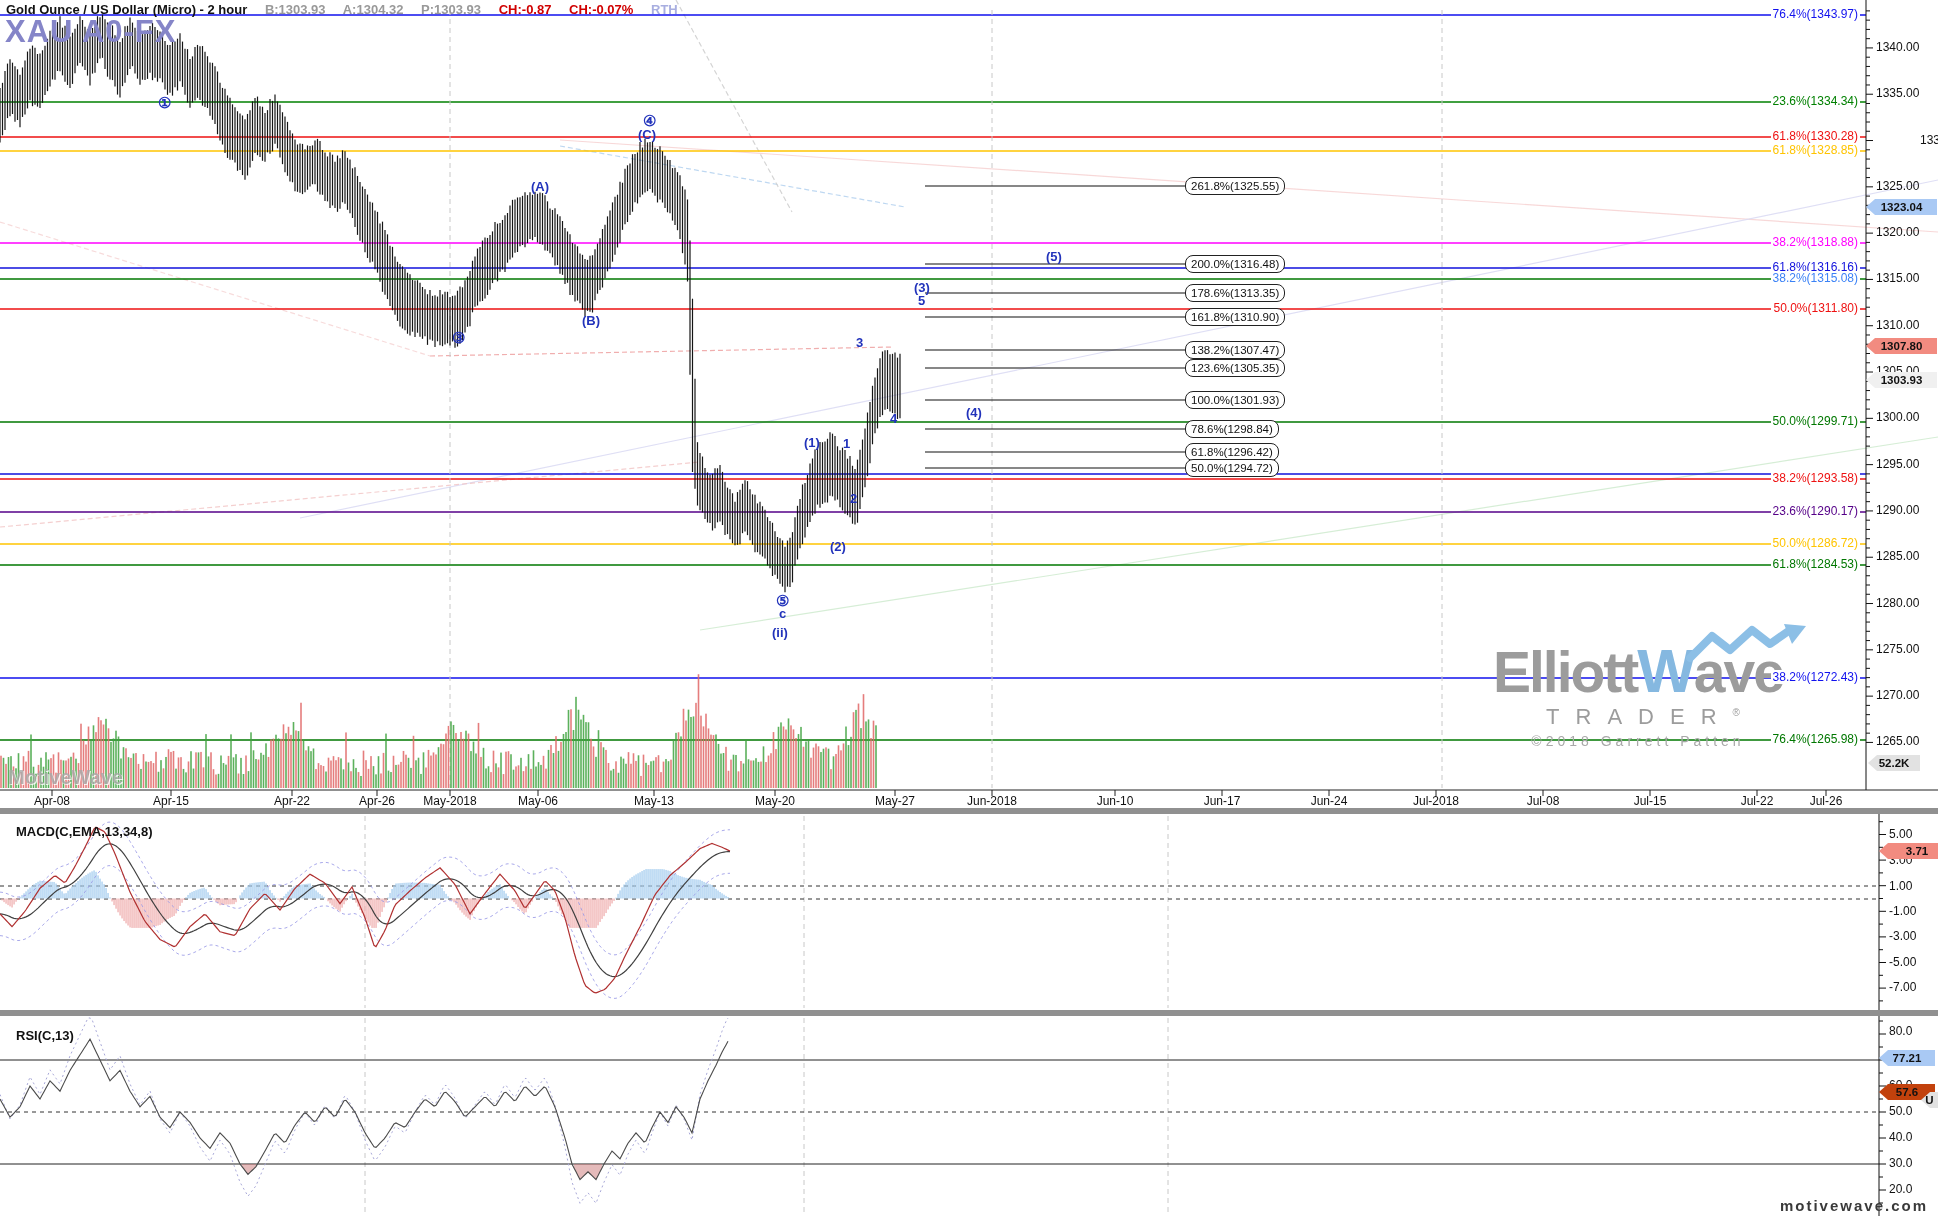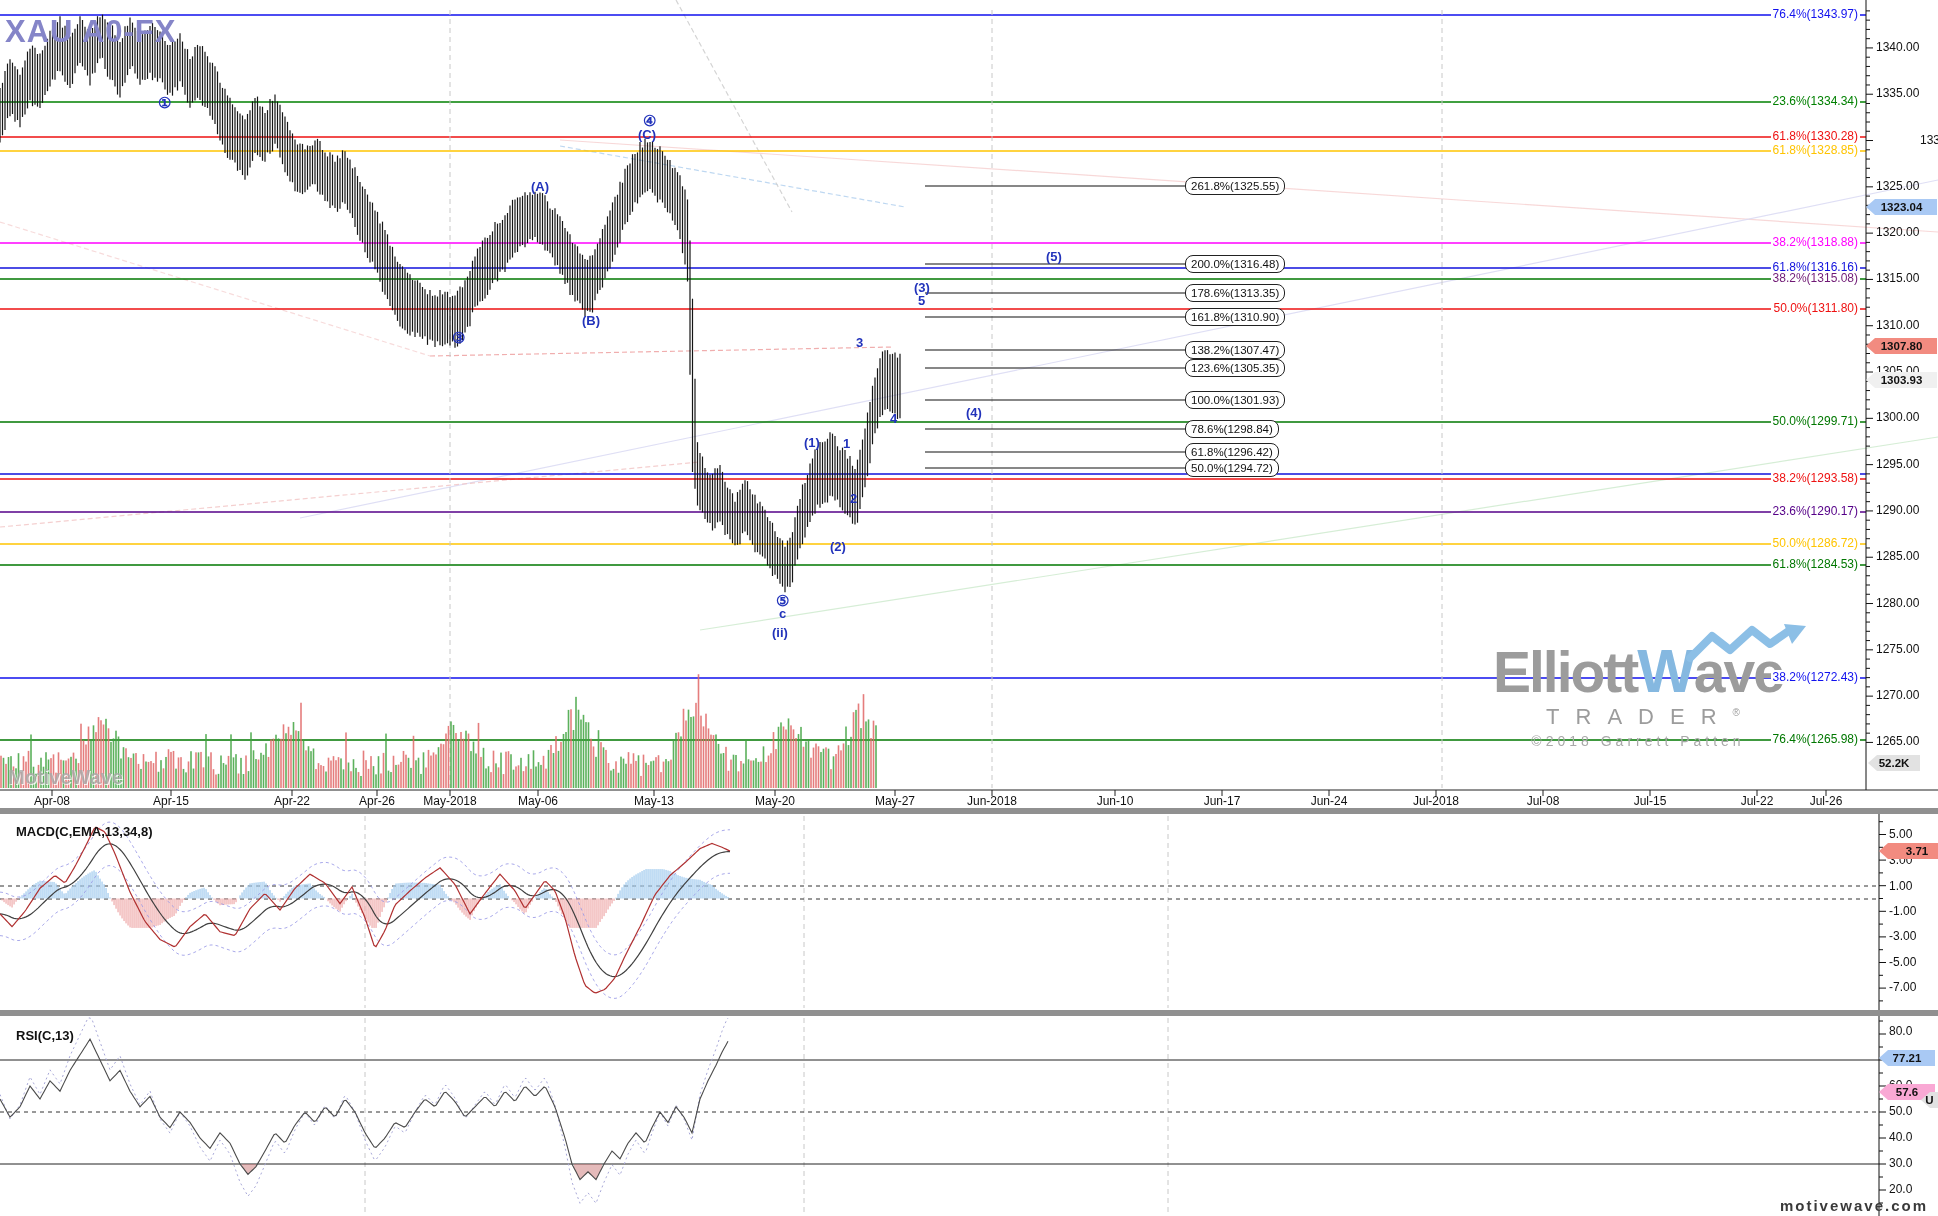--- a/index.html
+++ b/index.html
@@ -1292,31 +1292,40 @@
       <line x1="1879" y1="1112" x2="1886" y2="1112" stroke="#111" stroke-width="1"></line>
       <line x1="1879" y1="1099" x2="1883" y2="1099" stroke="#111" stroke-width="1"></line>
       <line x1="1879" y1="1086" x2="1886" y2="1086" stroke="#111" stroke-width="1"></line>
       <line x1="1879" y1="1073" x2="1883" y2="1073" stroke="#111" stroke-width="1"></line>
       <line x1="1879" y1="1060" x2="1886" y2="1060" stroke="#111" stroke-width="1"></line>
       <line x1="1879" y1="1047" x2="1883" y2="1047" stroke="#111" stroke-width="1"></line>
       <line x1="1879" y1="1034" x2="1886" y2="1034" stroke="#111" stroke-width="1"></line>
       <line x1="1879" y1="1021" x2="1883" y2="1021" stroke="#111" stroke-width="1"></line>
     </svg>
 
+  <div class="hdr">
+    <span class="t-title">Gold Ounce / US Dollar (Micro) - 2 hour</span>
+    <span class="t-quote">B:1303.93</span>
+    <span class="t-quote">A:1304.32</span>
+    <span class="t-quote">P:1303.93</span>
+    <span class="t-chg">CH:-0.87</span>
+    <span class="t-chg">CH:-0.07%</span>
+    <span class="t-rth">RTH</span>
+  </div>
 
   <div id="symwm">XAU A0-FX</div>
 
   <div id="fib-labels">
       <div class="fiblab" style="right: 78px; top: 7px; color: rgb(17, 17, 238);">76.4%(1343.97)</div>
       <div class="fiblab" style="right: 78px; top: 94px; color: rgb(0, 128, 0);">23.6%(1334.34)</div>
       <div class="fiblab" style="right: 78px; top: 129px; color: rgb(238, 17, 17);">61.8%(1330.28)</div>
       <div class="fiblab" style="right: 78px; top: 143px; color: rgb(255, 196, 0);">61.8%(1328.85)</div>
       <div class="fiblab" style="right: 78px; top: 235px; color: rgb(255, 0, 255);">38.2%(1318.88)</div>
       <div class="fiblab" style="right: 78px; top: 260px; color: rgb(17, 17, 221);">61.8%(1316.16)</div>
-      <div class="fiblab" style="right: 78px; top: 271px; color: #701a75;">38.2%(1315.08)</div>
+      <div class="fiblab" style="right: 78px; top: 271px; color: #3b82f6;">38.2%(1315.08)</div>
       <div class="fiblab" style="right: 78px; top: 301px; color: rgb(238, 17, 17);">50.0%(1311.80)</div>
       <div class="fiblab" style="right: 78px; top: 414px; color: rgb(0, 119, 0);">50.0%(1299.71)</div>
       <div class="fiblab" style="right: 78px; top: 471px; color: rgb(238, 17, 17);">38.2%(1293.58)</div>
       <div class="fiblab" style="right: 78px; top: 504px; color: rgb(85, 0, 136);">23.6%(1290.17)</div>
       <div class="fiblab" style="right: 78px; top: 536px; color: rgb(255, 196, 0);">50.0%(1286.72)</div>
       <div class="fiblab" style="right: 78px; top: 557px; color: rgb(0, 119, 0);">61.8%(1284.53)</div>
       <div class="fiblab" style="right: 78px; top: 670px; color: rgb(17, 17, 238);">38.2%(1272.43)</div>
       <div class="fiblab" style="right: 78px; top: 732px; color: rgb(0, 119, 0);">76.4%(1265.98)</div>
     </div>
   <div id="ext-boxes">
@@ -1411,21 +1420,21 @@
   <div class="indlab" style="top:824px">MACD(C,EMA,13,34,8)</div>
   <div class="indlab" style="top:1028px">RSI(C,13)</div>
 
   <div id="tags">
       <div class="tag" style="left: 1866px; top: 199px; width: 71px; background: rgb(169, 201, 244);">1323.04</div>
       <div class="tag" style="left: 1866px; top: 338px; width: 71px; background: rgb(242, 139, 128);">1307.80</div>
       <div class="tag" style="left: 1866px; top: 372px; width: 71px; background: rgb(240, 240, 240);">1303.93</div>
       <div class="tag" style="left: 1868px; top: 755px; width: 52px; background: rgb(226, 226, 226);">52.2K</div>
       <div class="tag" style="left: 1879px; top: 843px; width: 76px; background: rgb(242, 139, 128);">3.71</div>
       <div class="tag" style="left: 1879px; top: 1050px; width: 56px; background: rgb(169, 201, 244);">77.21</div>
-      <div class="tag" style="left: 1879px; top: 1084px; width: 56px; background: #f9a8d4;">57.6</div>
+      <div class="tag" style="left: 1879px; top: 1084px; width: 56px; background: #c2410c;">57.6</div>
       <div class="tag" style="left: 1921px; top: 1092px; width: 17px; background: rgb(226, 226, 226);">U</div>
     </div>
 
   <div id="logo">
     <div class="l1"><span>Elliott</span><span class="lw">W</span><span>ave</span></div>
     <svg class="arrow" width="120" height="40">
       <polyline points="4,34 26,12 44,26 66,6 84,20 104,6" fill="none" stroke="#8cbfe6" stroke-width="8" stroke-linecap="round" stroke-linejoin="round"></polyline>
       <polygon points="98,0 120,2 106,20" fill="#8cbfe6"></polygon>
     </svg>
     <div class="l2"><span>TRADER</span><sup>®</sup></div>

